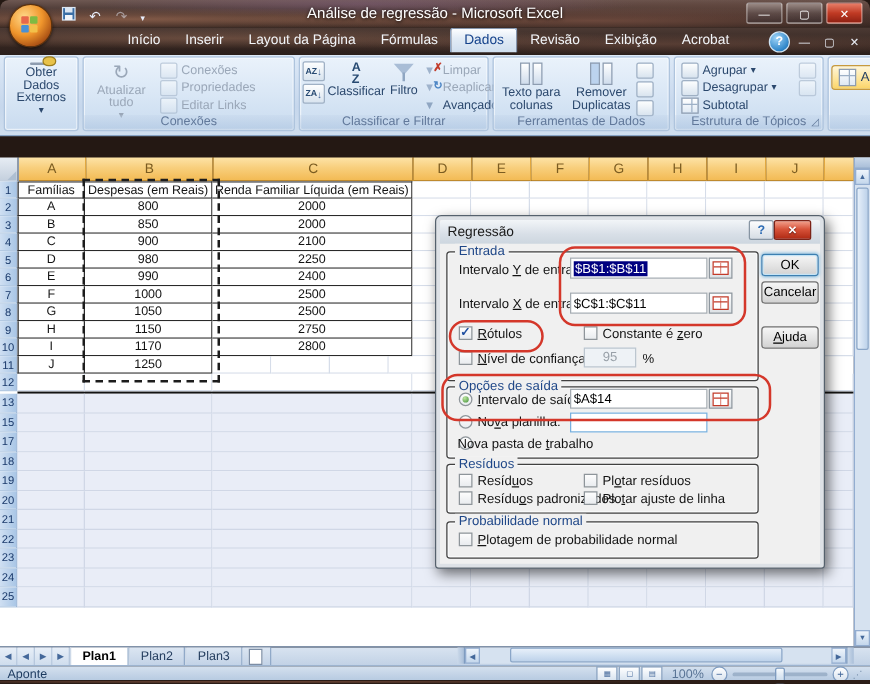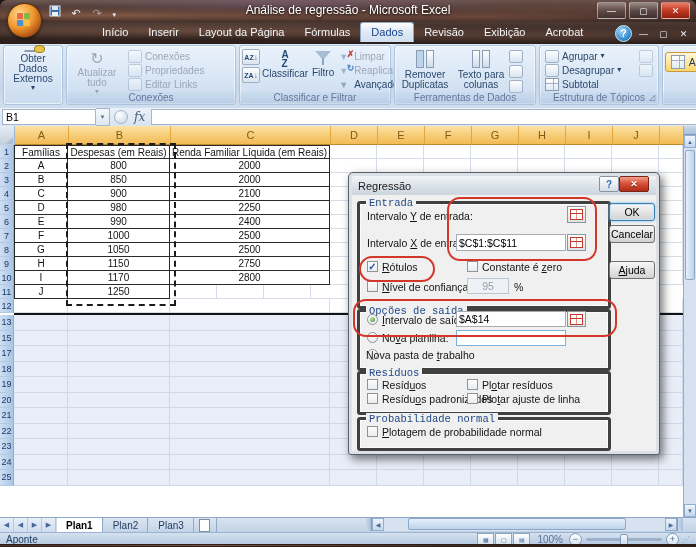--- a/index.html
+++ b/index.html
@@ -164,21 +164,21 @@
     box-shadow:3px 4px 10px rgba(0,0,0,.55), inset 0 0 0 3px #dde1e6;}
   #dlgtitle{position:absolute;left:3px;top:3px;right:3px;height:19px;border-radius:3px 3px 0 0;
     background:linear-gradient(#f2f5f8,#d8dfe7 60%,#cdd6df);display:flex;align-items:center;
     font-size:11px;color:#1a1a1a;padding-left:6px;}
   .dhelp{position:absolute;left:250px;top:3px;width:18px;height:14px;border:1px solid #8795a3;border-radius:2px;
     background:linear-gradient(#fdfdfe,#d6dde4);color:#2f6db5;font-weight:bold;font-size:10px;
     display:flex;align-items:center;justify-content:center;}
   .dclose{position:absolute;left:270px;top:3px;width:28px;height:14px;border:1px solid #7c2318;border-radius:2px;
     background:linear-gradient(#f2a08c,#d8533a 45%,#b02a14);color:#fff;font-size:9px;font-weight:bold;
     display:flex;align-items:center;justify-content:center;text-shadow:0 1px 1px #5d1008;}
-  .gbox{position:absolute;border:3px solid #404040;border-radius:3px;box-shadow:inset 0 0 0 1px #fafbfc;font-family:Liberation Mono, monospace;}
+  .gbox{position:absolute;border:1px solid #404040;border-radius:3px;box-shadow:inset 0 0 0 1px #fafbfc;}
   .glabel{position:absolute;top:-7px;left:6px;background:#f0f0f0;padding:0 3px;color:#1f4788;font-size:10.5px;}
   .dtext{position:absolute;font-size:10.5px;color:#141414;white-space:nowrap;}
   .tin{position:absolute;height:17px;background:#fff;border:1px solid #a5acb2;font-size:10.5px;
     box-sizing:border-box;display:flex;align-items:center;padding:0 2px;white-space:nowrap;}
   .tin .selrange{background:#000080;color:#fff;padding:0 1px;}
   .tin.disin{background:#eef2f6;color:#98a0a8;border-color:#bcc6cf;justify-content:center;}
   .tin.newsheet{border-color:#78b0de;}
   .picker{position:absolute;width:19px;height:17px;border:1px solid #8d969e;box-sizing:border-box;
     background:linear-gradient(#fefefe,#dde2e6);display:flex;align-items:center;justify-content:center;}
   .pick-ic{width:11px;height:9px;border:1px solid #c23b2a;background:#fff;position:relative;}
@@ -316,31 +316,31 @@
             </div>
           </div>
         </div>
         <div class="rlabel">Classificar e Filtrar</div>
       </div>
 
       <div class="rgroup" style="width:140px">
         <div class="rbody">
           <div class="bigbtn" style="width:52px">
             <span class="ic-cols">
+                <div></div>
+                <div></div>
+              </span>
+            <span style="margin-top:2px">Texto para colunas</span>
+          </div>
+          <div class="bigbtn" style="width:52px">
+            <span class="ic-cols">
                 <div style="background:#bcd3ee"></div>
                 <div></div>
               </span>
             <span style="margin-top:2px">Remover Duplicatas</span>
-          </div>
-          <div class="bigbtn" style="width:52px">
-            <span class="ic-cols">
-                <div></div>
-                <div></div>
-              </span>
-            <span style="margin-top:2px">Texto para colunas</span>
           </div>
           <div class="smallcol" style="gap:2px;padding-top:2px">
             <span class="i12"></span>
             <span class="i12"></span>
             <span class="i12"></span>
           </div>
         </div>
         <div class="rlabel">Ferramentas de Dados</div>
       </div>
 
@@ -375,27 +375,20 @@
             <span class="ic-grid" style="width:13px;height:12px"></span>
             <span>Análise de Dados</span>
           </div>
         </div>
         <div class="rlabel">Análise</div>
       </div>
 
     </div>
   </div>
 
-  <div class="abs" id="fbar">
-    <div id="namebox">B1</div>
-    <div id="namedrop">▾</div>
-    <div id="roundbtn"></div>
-    <div id="fx">fx</div>
-    <div id="formulafield"></div>
-  </div>
 
   <div class="abs" id="colheaders">
     <div id="corner"></div>
   <div class="colh" style="width: 54px;">A</div>
       <div class="colh" style="width: 102px;">B</div>
       <div class="colh" style="width: 160px;">C</div>
       <div class="colh" style="width: 47px;">D</div>
       <div class="colh" style="width: 47px;">E</div>
       <div class="colh" style="width: 47px;">F</div>
       <div class="colh" style="width: 47px;">G</div>
@@ -783,20 +776,23 @@
     <div id="dlgtitle">
       <span>Regressão</span>
     </div>
     <span class="dhelp">?</span>
     <span class="dclose">✕</span>
 
     <div class="gbox" style="left:8px;top:28px;width:248px;height:102px">
       <span class="glabel">Entrada</span>
     </div>
     <span class="dtext" style="left:18px;top:37px">Intervalo <u>Y</u> de entrada:</span>
+    <div class="tin" style="left:107px;top:33px;width:110px">
+        <span class="selrange">$B$1:$B$11</span>
+      </div>
     <div class="picker" style="left:218px;top:33px">
         <span class="pick-ic"></span>
       </div>
     <span class="dtext" style="left:18px;top:64px">Intervalo <u>X</u> de entrada:</span>
     <div class="tin" style="left:107px;top:61px;width:110px">
         <span>$C$1:$C$11</span>
       </div>
     <div class="picker" style="left:218px;top:61px">
         <span class="pick-ic"></span>
       </div>

